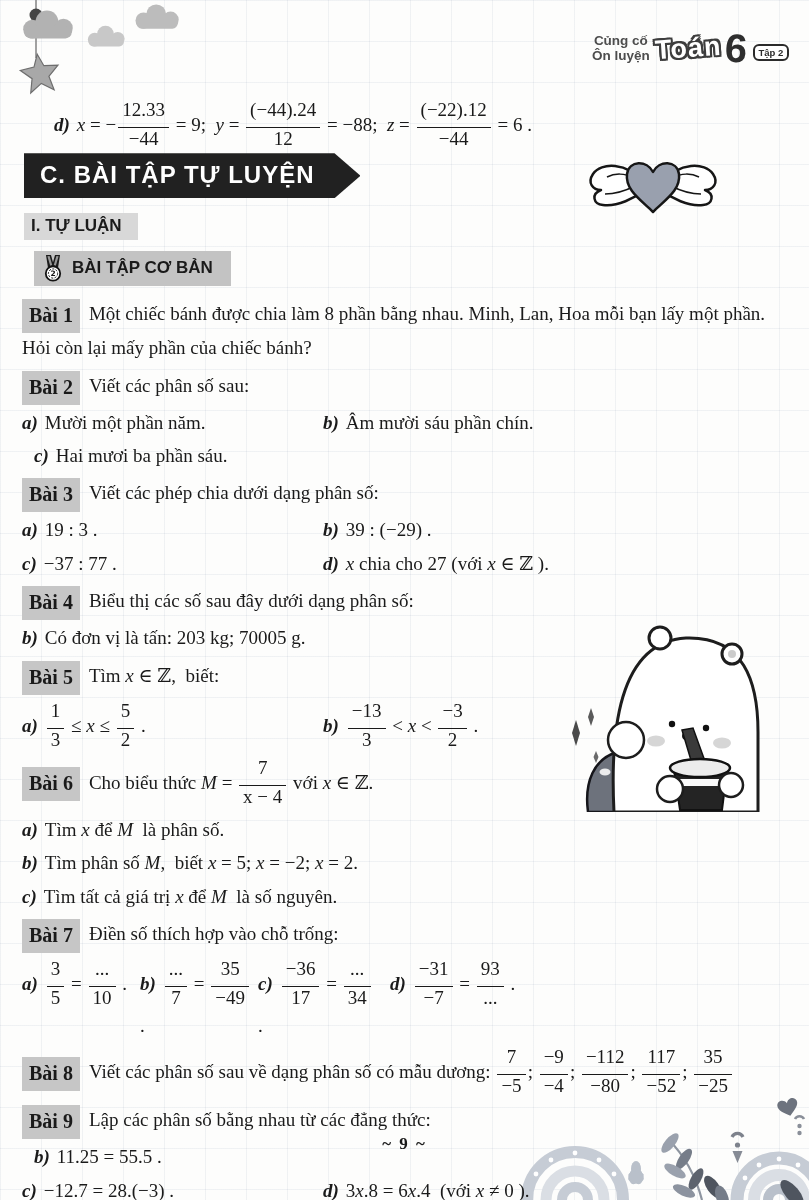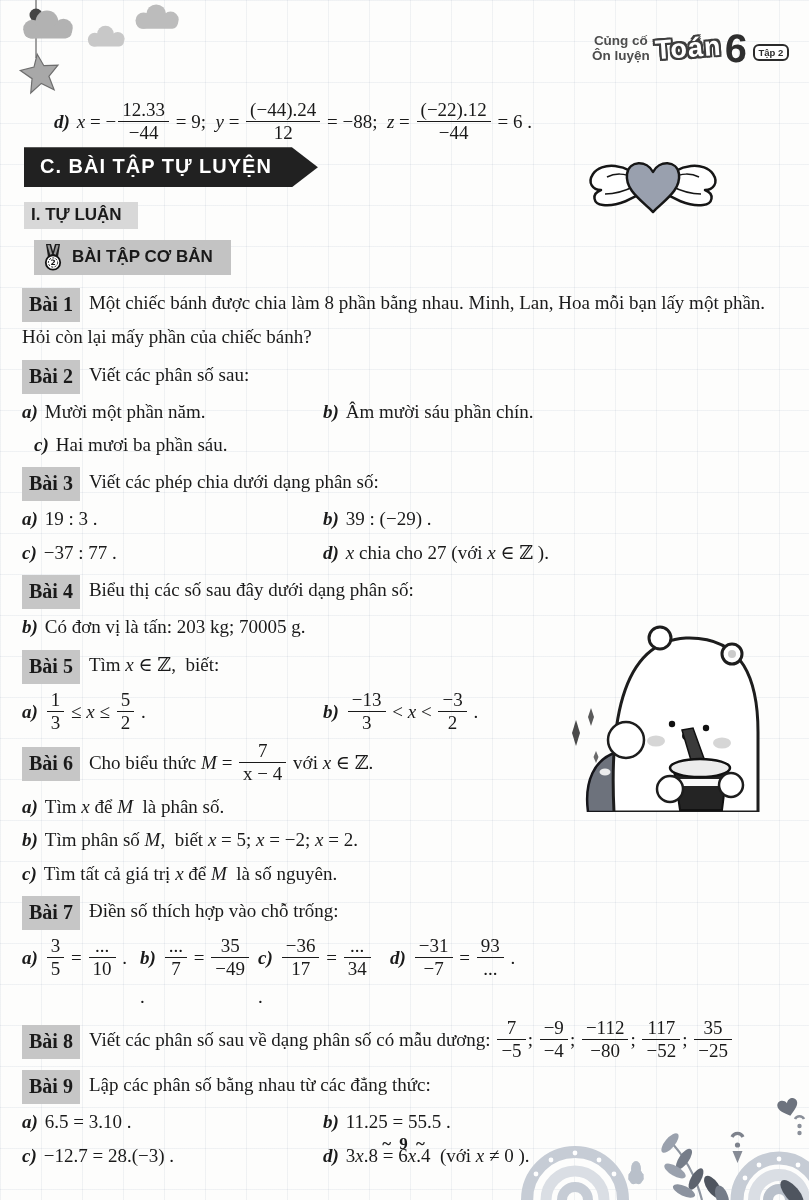--- a/index.html
+++ b/index.html
@@ -25,26 +25,26 @@
   .logo-badge { font-size:9.5px; font-weight:bold; color:#2b2b2b; border:2px solid #2b2b2b; border-radius:6px;
                 padding:1px 4px; background:#fff; margin-top:8px; white-space:nowrap; }
   
   .decor { position:absolute; }
   
   .content { position:absolute; left:22px; top:102px; width:762px; font-size:19px; }
   .var { font-style:italic; }
   .m { white-space:pre-wrap; }
   .frac { display:inline-block; vertical-align:middle; text-align:center; line-height:1.06;
           margin:0 2px; transform:translateY(-2px); }
-  .fnum { display:block; padding:0 4px 1px; border-bottom:1.5px solid #1a1a1a; }
+  .fnum { display:block; padding:0 4px 7px; border-bottom:1.5px solid #1a1a1a; }
   .fden { display:block; padding:1px 4px 0; }
   .sol-line { padding-left:32px; }
   .key { font-weight:bold; font-style:italic; margin-right:7px; }
   .banner { display:inline-block; background:#212121; color:#fff;
-    font-family:"Liberation Sans","DejaVu Sans",sans-serif; font-weight:bold; font-size:20px; letter-spacing:1px;
+    font-family:"Liberation Sans","DejaVu Sans",sans-serif; font-weight:bold; font-size:24px; letter-spacing:1px;
     padding:8px 46px 9px 16px; margin:2px 0 11px 2px;
     clip-path:polygon(0 0, calc(100% - 26px) 0, 100% 50%, calc(100% - 26px) 100%, 0 100%); }
   .sub1 { display:inline-block; background:#d8d8d8; font-family:"Liberation Sans","DejaVu Sans",sans-serif;
     font-weight:bold; font-size:17px; padding:3px 16px 4px 7px; margin:4px 0 11px 2px; }
   .sub2 { display:inline-flex; align-items:center; gap:9px; background:#c3c3c3;
     font-family:"Liberation Sans","DejaVu Sans",sans-serif; font-weight:bold; font-size:17px;
     padding:3px 18px 4px 9px; margin:0 0 13px 12px; }
   .ex { margin-bottom:7px; }
   .ex-head { margin-bottom:3px; line-height:1.6; }
   .chip { display:inline-block; background:#c6c6c6; font-weight:bold; font-size:20px;
@@ -289,21 +289,20 @@
       <div class="ex-head math-row">
         <span class="chip">Bài 8</span><span class="m"><span>Viết các phân số sau về dạng phân số có mẫu dương: </span><span class="frac"><span class="fnum">7</span><span class="fden">−5</span></span><span>; </span><span class="frac"><span class="fnum">−9</span><span class="fden">−4</span></span><span>; </span><span class="frac"><span class="fnum">−112</span><span class="fden">−80</span></span><span>; </span><span class="frac"><span class="fnum">117</span><span class="fden">−52</span></span><span>; </span><span class="frac"><span class="fnum">35</span><span class="fden">−25</span></span></span>
       </div>
     </div>
 
     <div class="ex">
       <div class="ex-head">
         <span class="chip">Bài 9</span><span>Lập các phân số bằng nhau từ các đẳng thức:</span>
       </div>
       <div class="row">
-        <div class="it"><span class="key">a)</span><span>6.5 = 3.10 .</span></div>
         <div class="it"><span class="key">b)</span><span>11.25 = 55.5 .</span></div>
       </div>
       <div class="row">
         <div class="it"><span class="key">c)</span><span>−12.7 = 28.(−3) .</span></div>
         <div class="it"><span class="key">d)</span><span class="m"><span>3</span><span class="var">x</span><span>.8 = 6</span><span class="var">x</span><span>.4  (với </span><span class="var">x</span><span> ≠ 0 ).</span></span></div>
       </div>
     </div>
 
   </div>
 

